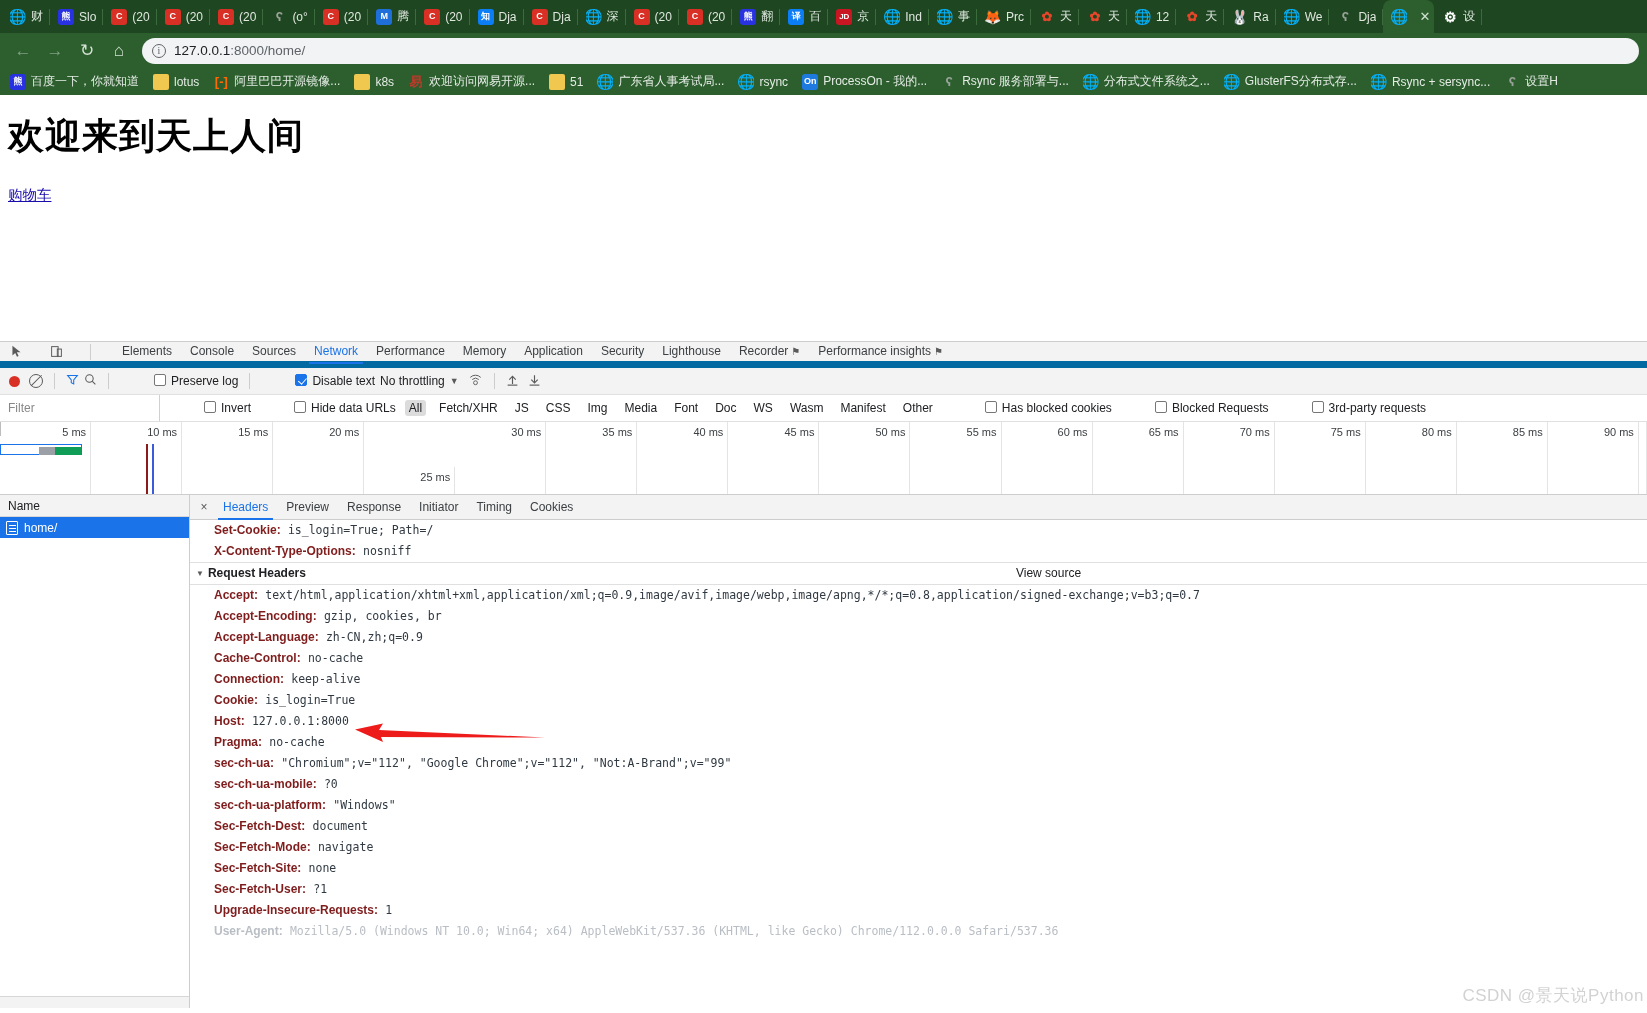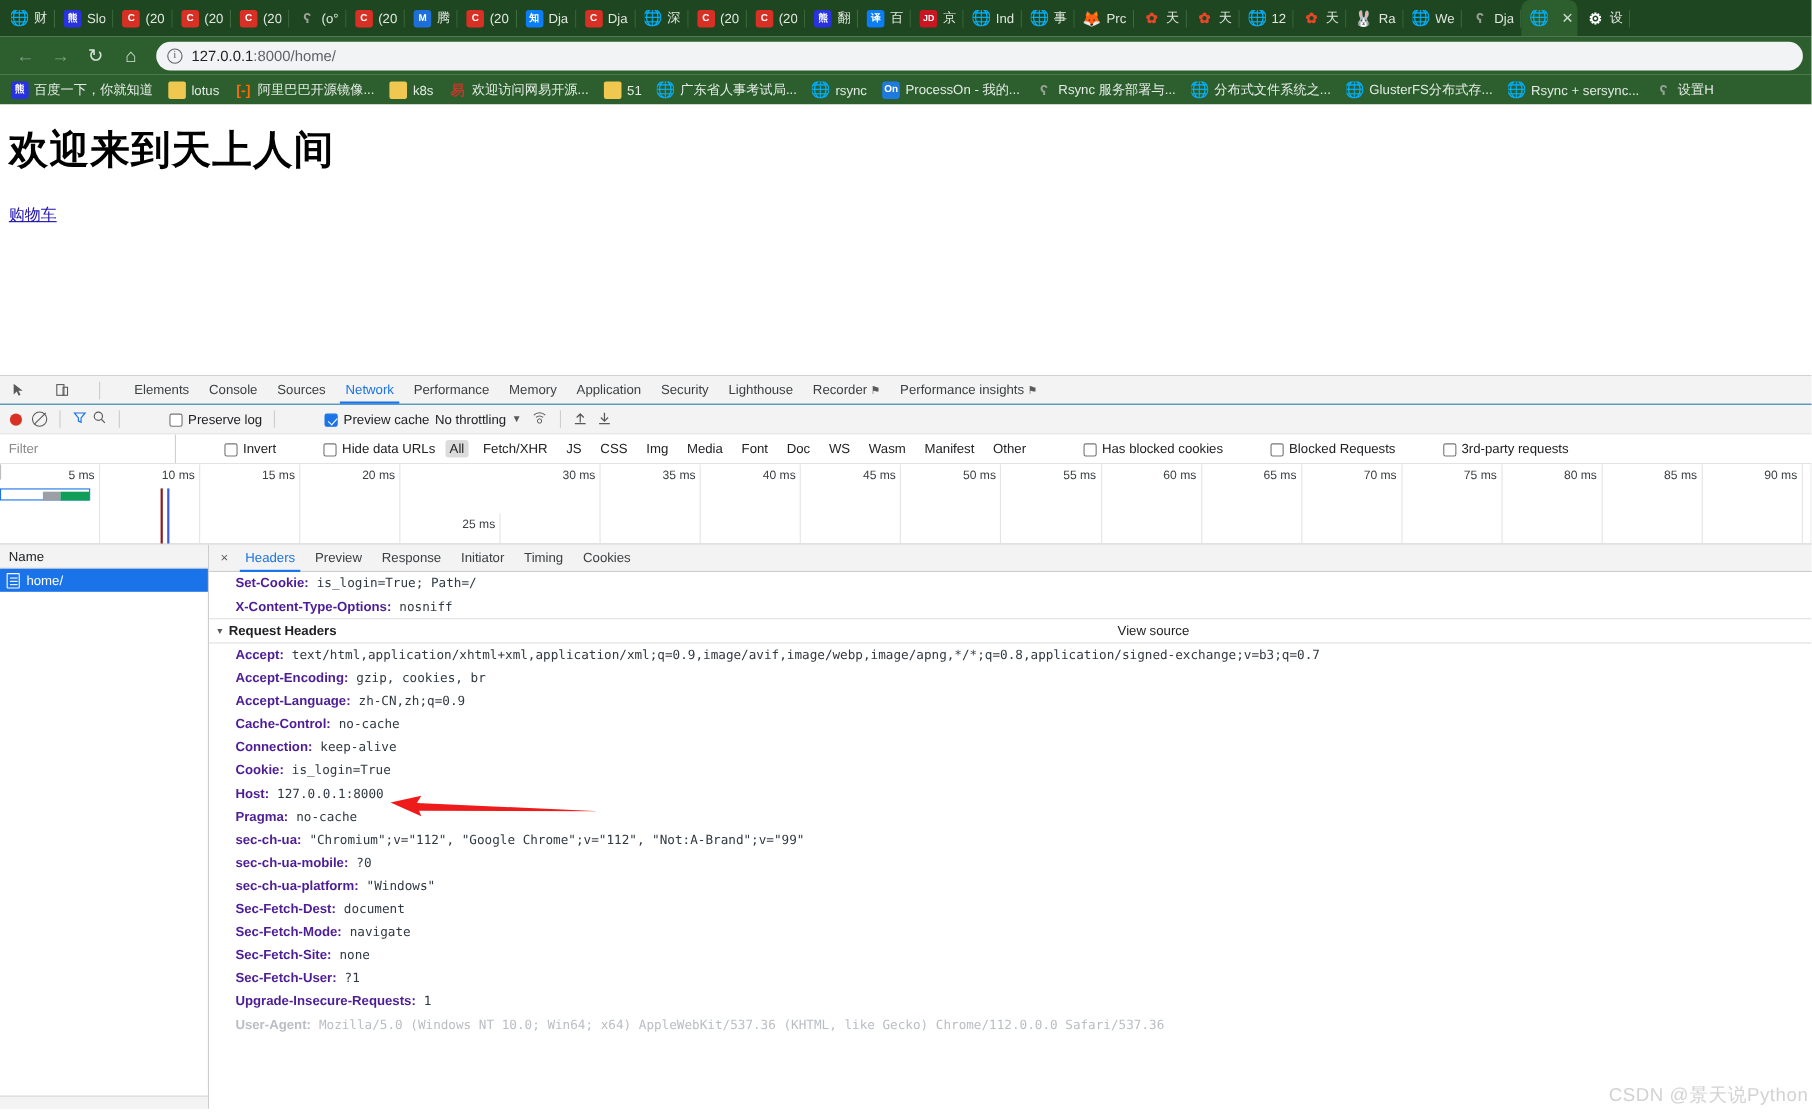--- a/index.html
+++ b/index.html
@@ -162,21 +162,21 @@
     border-top: 1px solid #cdcdcd;
     background: #fff;
     height: 667px;
     display: flex; flex-direction: column;
     font-size: 12px;
     color: #202124;
   }
   .dt-tabbar {
     height: 26px;
     background: #f3f3f3;
-    border-bottom: 1px solid #0369a1;
+    border-bottom: 7px solid #0369a1;
     display: flex; align-items: center;
     padding-left: 4px;
     gap: 16px;
   }
   .dt-icon-btn {
     width: 24px; height: 22px;
     display: flex; align-items: center; justify-content: center;
     color: #5a5a5a;
   }
   .dt-sep {
@@ -244,21 +244,21 @@
   .cb.checked { background: #1a73e8; border-color: #1a73e8; }
   .cb.checked::after {
     content: "";
     position: absolute;
     left: 3.5px; top: 0.5px;
     width: 3.5px; height: 7px;
     border: solid #fff;
     border-width: 0 1.6px 1.6px 0;
     transform: rotate(42deg);
   }
-  .cbl { display: flex; align-items: flex-end; gap: 5px; font-size: 12px; padding-left: 34px; }
+  .cbl { display: flex; align-items: flex-start; gap: 5px; font-size: 12px; padding-left: 34px; }
   .throttle { font-size: 12px; color: #202124; }
   .caret { font-size: 9px; color: #5a5a5a; }
 
   .dt-filter-row {
     height: 27px;
     border-bottom: 1px solid #e0e0e0;
     display: flex; align-items: center;
     background: #fff;
     font-size: 12px;
   }
@@ -408,21 +408,21 @@
     height: 21px;
     line-height: 21px;
     padding-left: 24px;
     font-size: 12px;
     white-space: nowrap;
     overflow: hidden;
   }
   .hdr-line .k {
     font-family: "Liberation Sans", sans-serif;
     font-weight: bold;
-    color: #4c1d95;
+    color: #7f1d1d;
     font-size: 12px;
   }
   .hdr-line .v {
     color: #303942;
     font-family: "DejaVu Sans Mono", monospace;
     font-size: 11.5px;
   }
   .section-row {
     height: 23px; line-height: 23px;
     display: flex; align-items: center;
@@ -712,21 +712,21 @@
           </svg>
       </div>
       <div class="dt-sep"></div>
       <label class="cbl">
         <span class="cb"></span>
         <span>Preserve log</span>
       </label>
       <div class="dt-sep"></div>
       <label class="cbl">
         <span class="cb checked"></span>
-        <span>Preview cache</span>
+        <span>Disable text</span>
       </label>
       <span class="throttle">No throttling</span>
       <span class="caret">▼</span>
       <div style="margin-left:4px;">
         <svg width="15" height="13" viewBox="0 0 16 16">
             <path d="M1.6 5.4 A9 9 0 0 1 14.4 5.4" fill="none" stroke="#5a5a5a" stroke-width="1.2"></path>
             <path d="M4 8 A6 6 0 0 1 12 8" fill="none" stroke="#5a5a5a" stroke-width="1.2"></path>
             <circle cx="8" cy="12" r="2.4" fill="none" stroke="#5a5a5a" stroke-width="1.1"></circle>
           </svg>
       </div>

